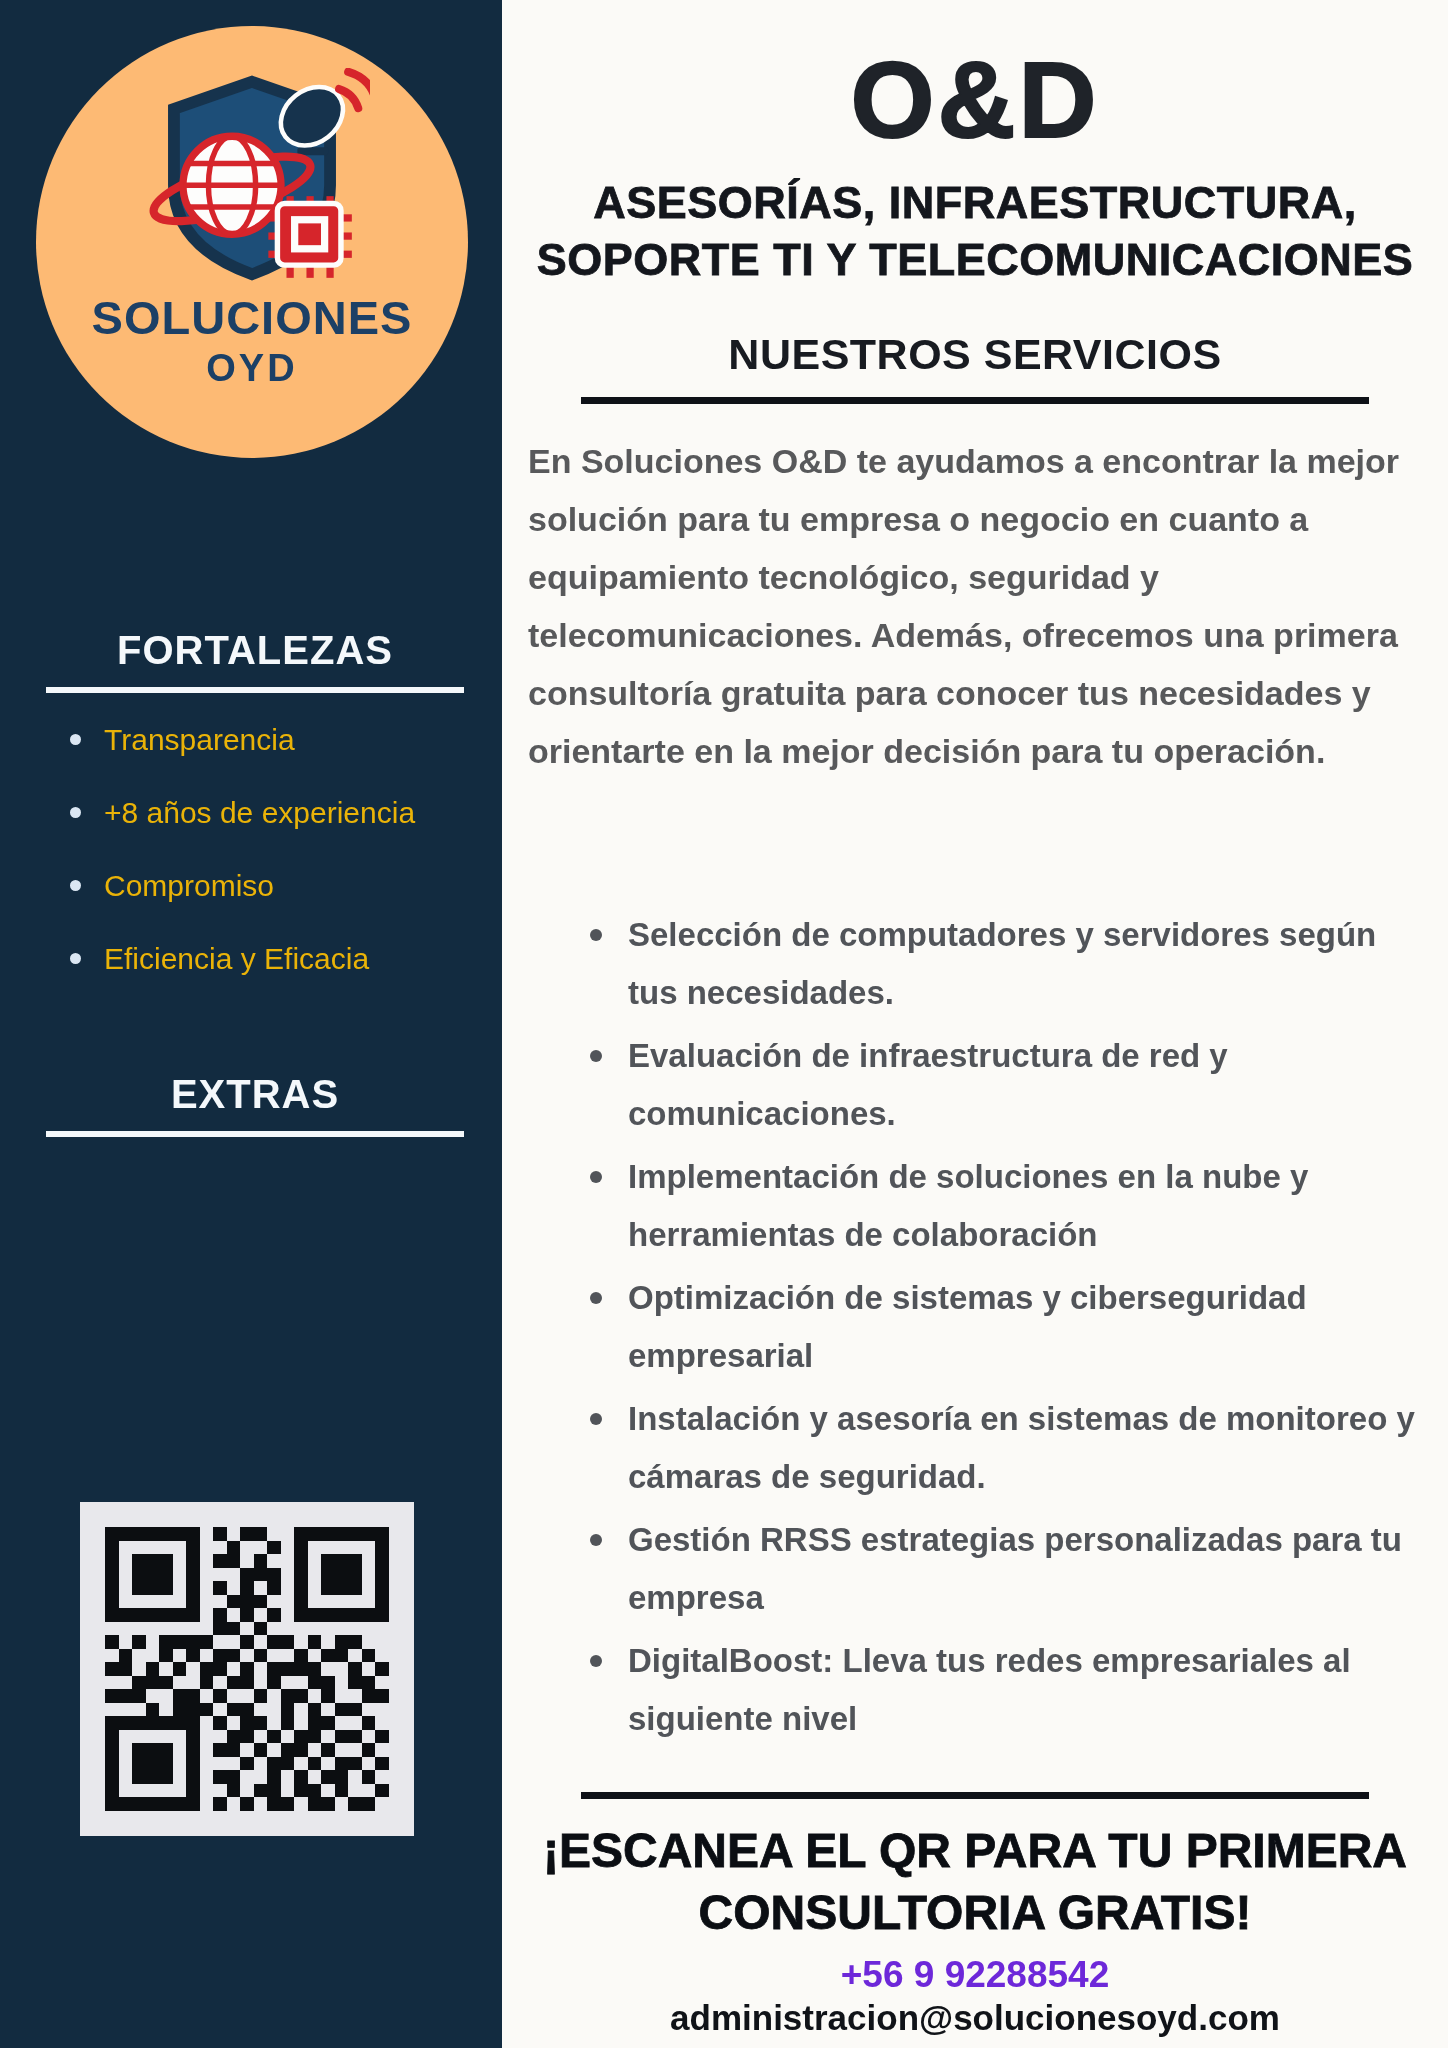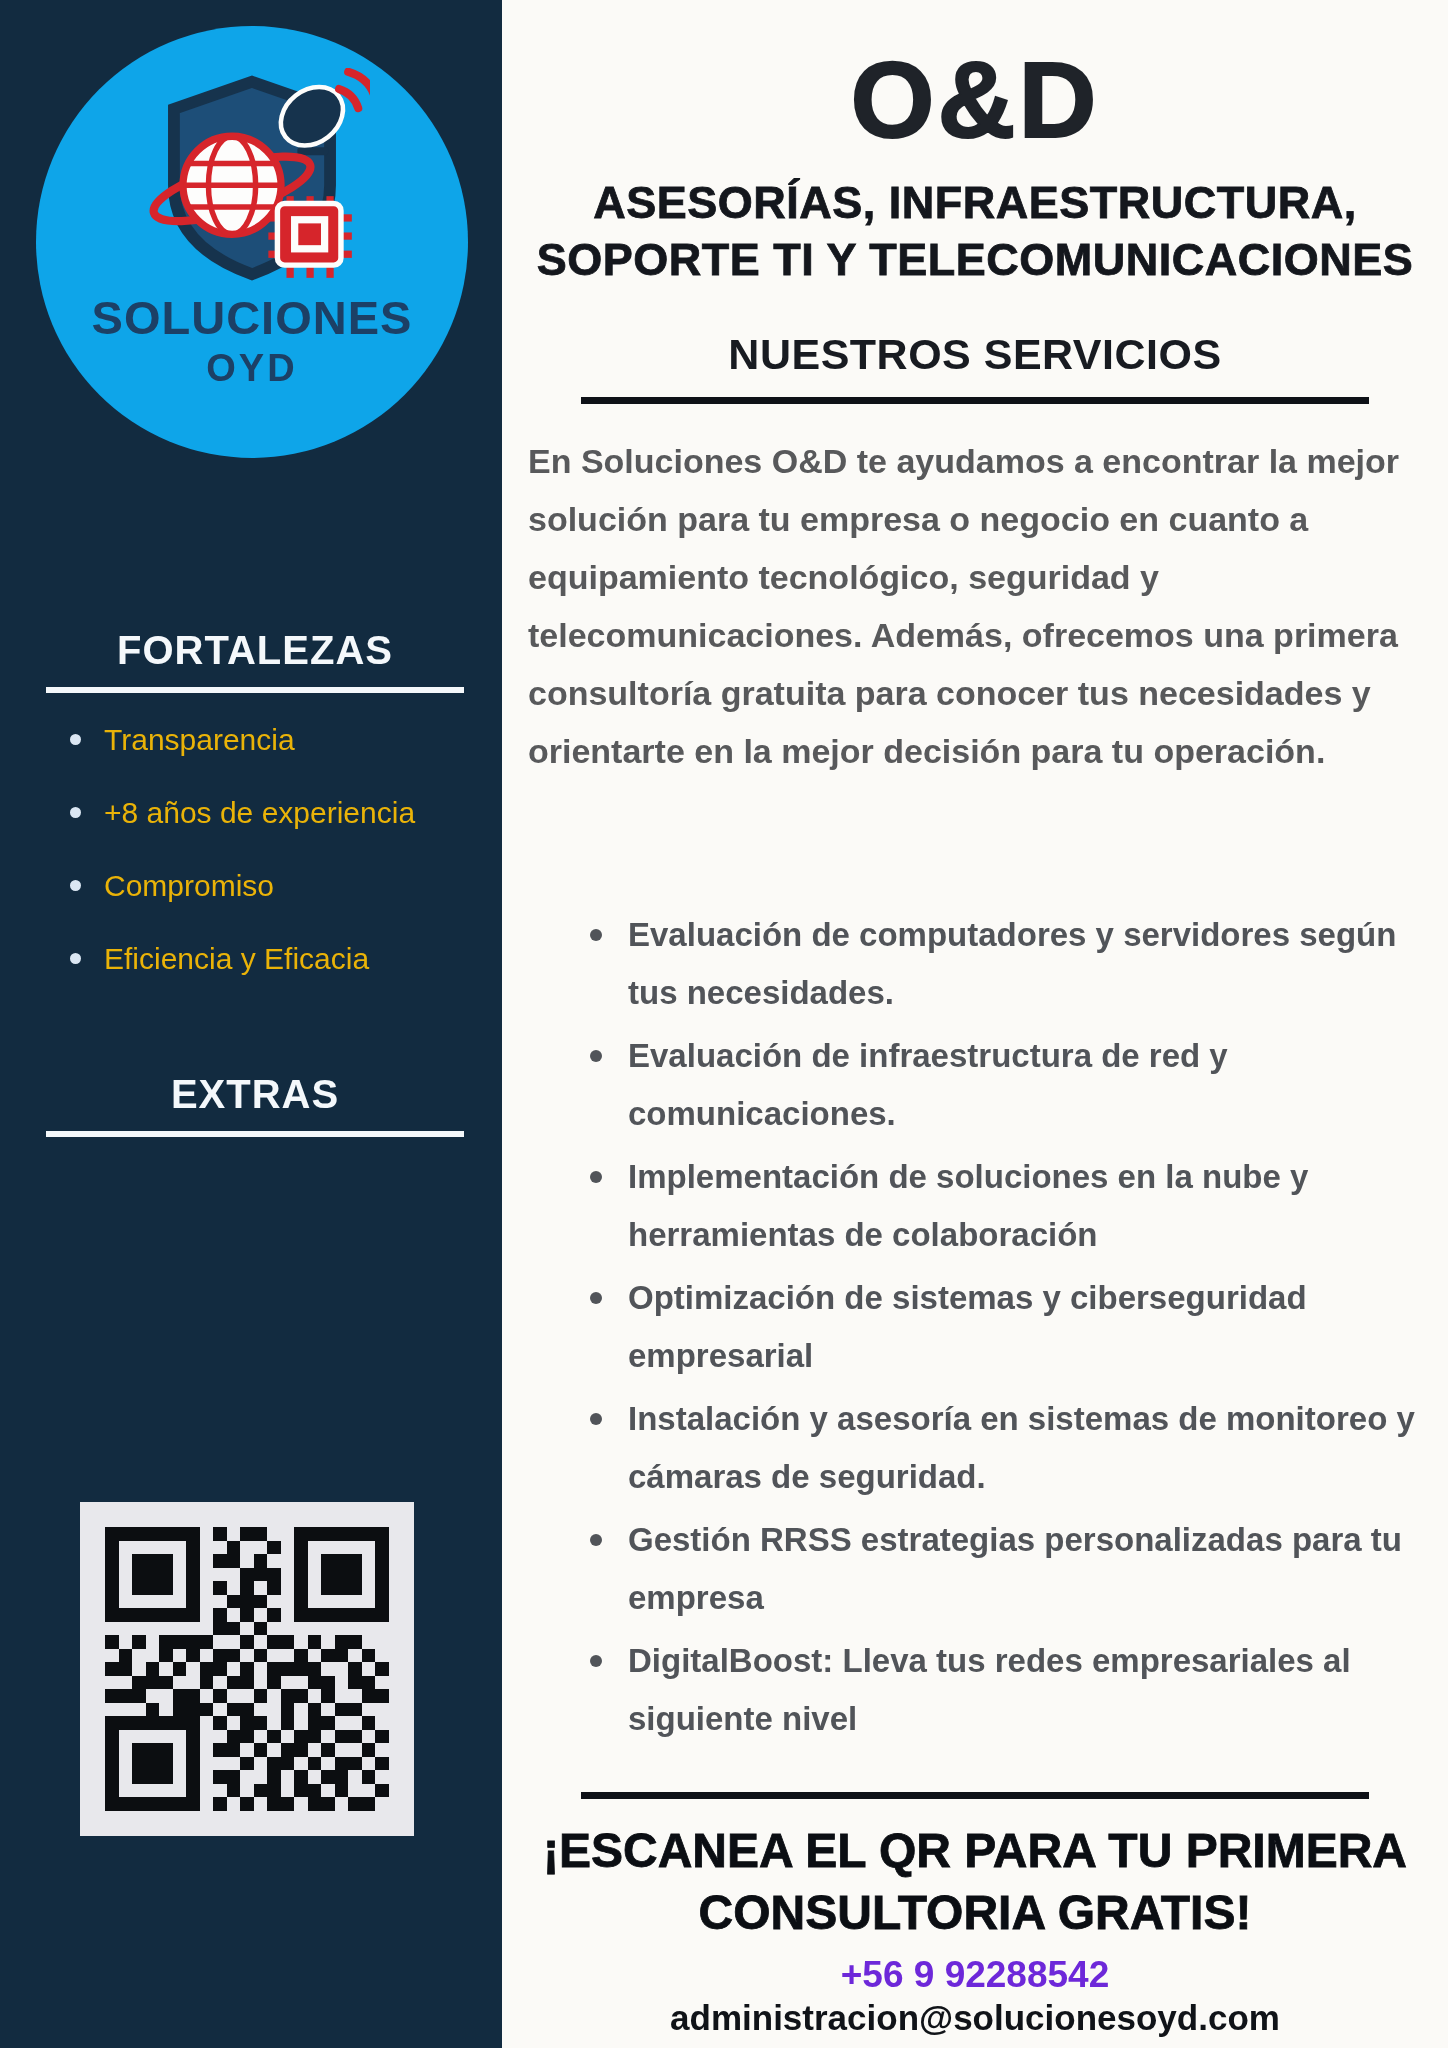--- a/index.html
+++ b/index.html
@@ -5,21 +5,21 @@
   html,body{margin:0;padding:0;}
   body{
     width:1448px;height:2048px;position:relative;overflow:hidden;
     background:#fbfaf7;
     font-family:"Liberation Sans", sans-serif;
   }
   
   .sidebar{position:absolute;left:0;top:0;width:502px;height:2048px;background:#122b40;}
   .logo-circle{
     position:absolute;left:36px;top:26px;width:432px;height:432px;border-radius:50%;
-    background:#0ea5e9;display:flex;flex-direction:column;align-items:center;justify-content:flex-start;
+    background:#fdba74;display:flex;flex-direction:column;align-items:center;justify-content:flex-start;
   }
   .logo-art{margin-top:42px;}
   .logo-line1{font-size:47px;font-weight:bold;color:#1c4066;letter-spacing:1px;margin-top:2px;}
   .logo-line2{font-size:38px;font-weight:bold;color:#1c4066;letter-spacing:3px;margin-top:2px;}
   .side-section{position:absolute;left:46px;width:418px;}
   .side-section h3{
     margin:0;text-align:center;color:#f4f8fb;font-size:40px;font-weight:bold;letter-spacing:1px;
   }
   .side-rule{height:6px;background:#f4f8fb;margin-top:14px;}
   .side-list{list-style:none;margin:30px 0 0 0;padding:0 0 0 24px;}
@@ -596,21 +596,21 @@
   </div>
 
   <div class="services-head">
     <h2>NUESTROS SERVICIOS</h2>
     <div class="head-rule"></div>
   </div>
 
   <p class="intro">En Soluciones O&amp;D te ayudamos a encontrar la mejor solución para tu empresa o negocio en cuanto a equipamiento tecnológico, seguridad y telecomunicaciones. Además, ofrecemos una primera consultoría gratuita para conocer tus necesidades y orientarte en la mejor decisión para tu operación.</p>
 
   <ul class="services-list">
-    <li>Evaluación de computadores y servidores según tus necesidades.</li>
+    <li>Selección de computadores y servidores según tus necesidades.</li>
     <li>Evaluación de infraestructura de red y comunicaciones.</li>
     <li>Implementación de soluciones en la nube y herramientas de colaboración</li>
     <li>Optimización de sistemas y ciberseguridad empresarial</li>
     <li>Instalación y asesoría en sistemas de monitoreo y cámaras de seguridad.</li>
     <li>Gestión RRSS estrategias personalizadas para tu empresa</li>
     <li>DigitalBoost: Lleva tus redes empresariales al siguiente nivel</li>
   </ul>
 
   <div class="bottom-rule"></div>
 

